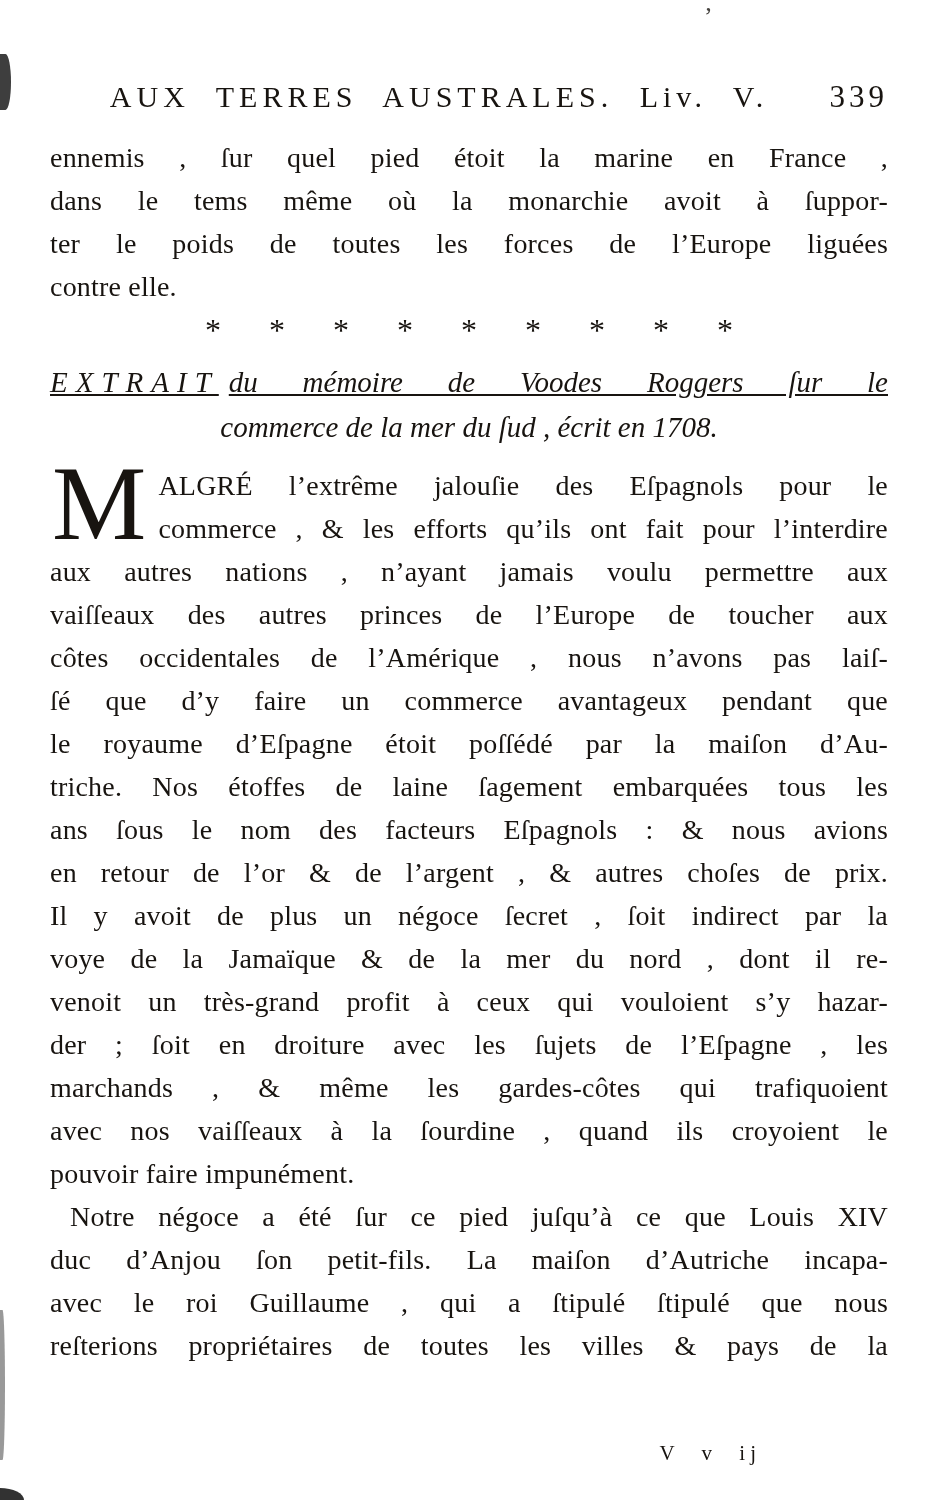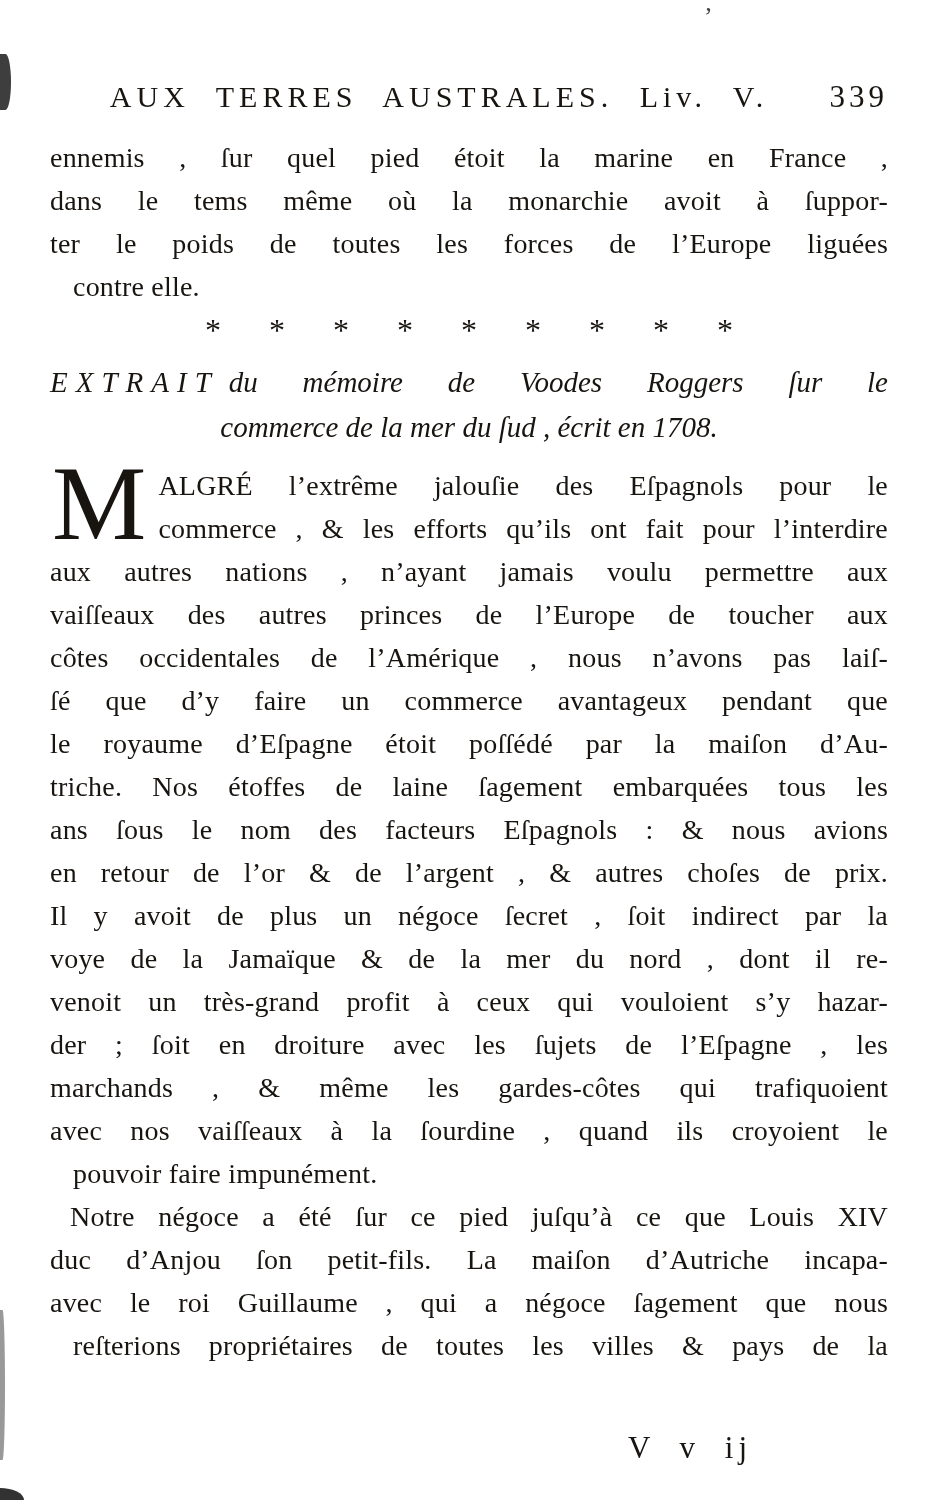--- a/index.html
+++ b/index.html
@@ -26,53 +26,53 @@
     flex:1; text-align:center;
     letter-spacing:5px; word-spacing:14px;
   }
   .page-number {
     width:86px; text-align:right;
     letter-spacing:4px; font-size:31px;
   }
   
   .para { font-size:28px; line-height:43px; letter-spacing:0.2px; }
   .line { text-align:justify; text-align-last:justify; }
-  .para .line.last { text-align-last:left;margin-left:23px; }
+  .para .line.last { text-align-last:left; }
   .para.justify-all .line.last { text-align-last:justify; }
   .para.indent-first .line.first { text-indent:20px; }
   
   .ornament {
     text-align:center;
     font-size:32px; line-height:44px;
     letter-spacing:20px; text-indent:20px;
     margin-top:0;
   }
   
   .heading {
     font-style:italic;
     font-size:29px; line-height:45px;
     margin-top:8px; margin-bottom:6px;
   }
-  .h-line1 { text-align:justify; text-align-last:justify; }
+  .h-line1 { text-align:justify; text-align-last:justify;text-decoration:underline; }
   .h-word { letter-spacing:8px; margin-right:10px; }
   .h-line2 { text-align:center; }
   
   .dropcap-para { margin-top:14px; }
   .dropcap {
     float:left;
     height:84px; line-height:80px;
     font-size:106px;
     padding-right:12px; padding-left:2px;
     font-weight:normal;
   }
   
   .signature {
     position:absolute;
-    right:188px; bottom:34px;
-    font-size:31px;
+    right:179px; bottom:34px;
+    font-size:21px;
     letter-spacing:5px; word-spacing:12px;
   }
   
   .artifact { position:absolute; background:#1c1c1c; }
   .art-top-left { left:0; top:54px; width:11px; height:56px; border-radius:0 60% 60% 0; opacity:.85; }
   .art-left-low { left:0; bottom:40px; width:5px; height:150px; border-radius:0 50% 50% 0; opacity:.45; }
   .art-corner { left:0; bottom:0; width:24px; height:12px; border-radius:0 100% 0 0; opacity:.9; }
   .ink-tick { position:absolute; left:704px; top:2px; font-size:26px; opacity:.8; }
 </style>
 </head>
@@ -119,21 +119,21 @@
       <div class="line">venoit un très-grand profit à ceux qui vouloient s’y hazar-</div>
       <div class="line">der ; ſoit en droiture avec les ſujets de l’Eſpagne , les</div>
       <div class="line">marchands , &amp; même les gardes-côtes qui trafiquoient</div>
       <div class="line">avec nos vaiſſeaux à la ſourdine , quand ils croyoient le</div>
       <div class="line last">pouvoir faire impunément.</div>
     </div>
 
   <div class="para indent-first justify-all">
       <div class="line first">Notre négoce a été ſur ce pied juſqu’à ce que Louis XIV</div>
       <div class="line">duc d’Anjou ſon petit-fils. La maiſon d’Autriche incapa-</div>
-      <div class="line">avec le roi Guillaume , qui a négoce ſagement que nous</div>
+      <div class="line">avec le roi Guillaume , qui a ſtipulé ſtipulé que nous</div>
       <div class="line last">reſterions propriétaires de toutes les villes &amp; pays de la</div>
     </div>
 
 </div>
 
 <div class="signature">V v ij</div>
 
 <div class="artifact art-top-left"></div>
 <div class="artifact art-left-low"></div>
 <div class="artifact art-corner"></div>

